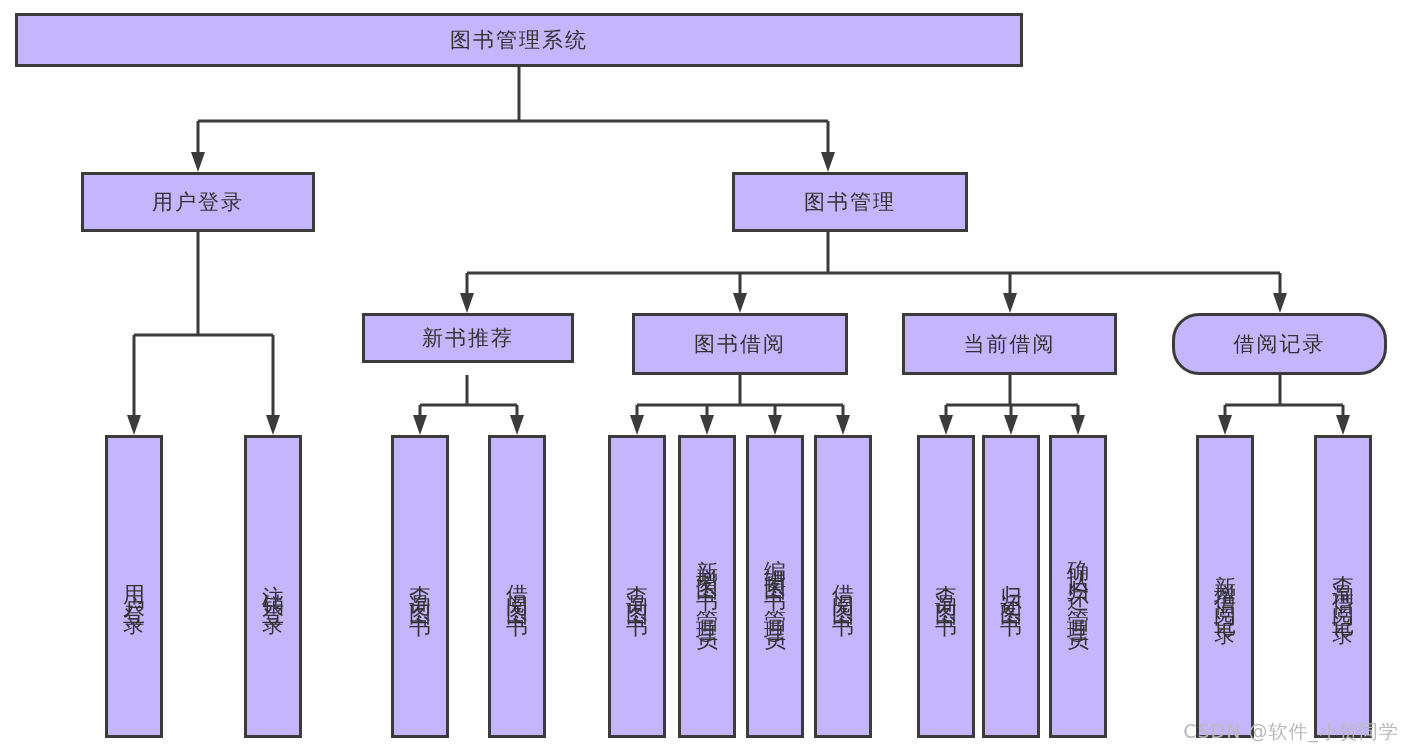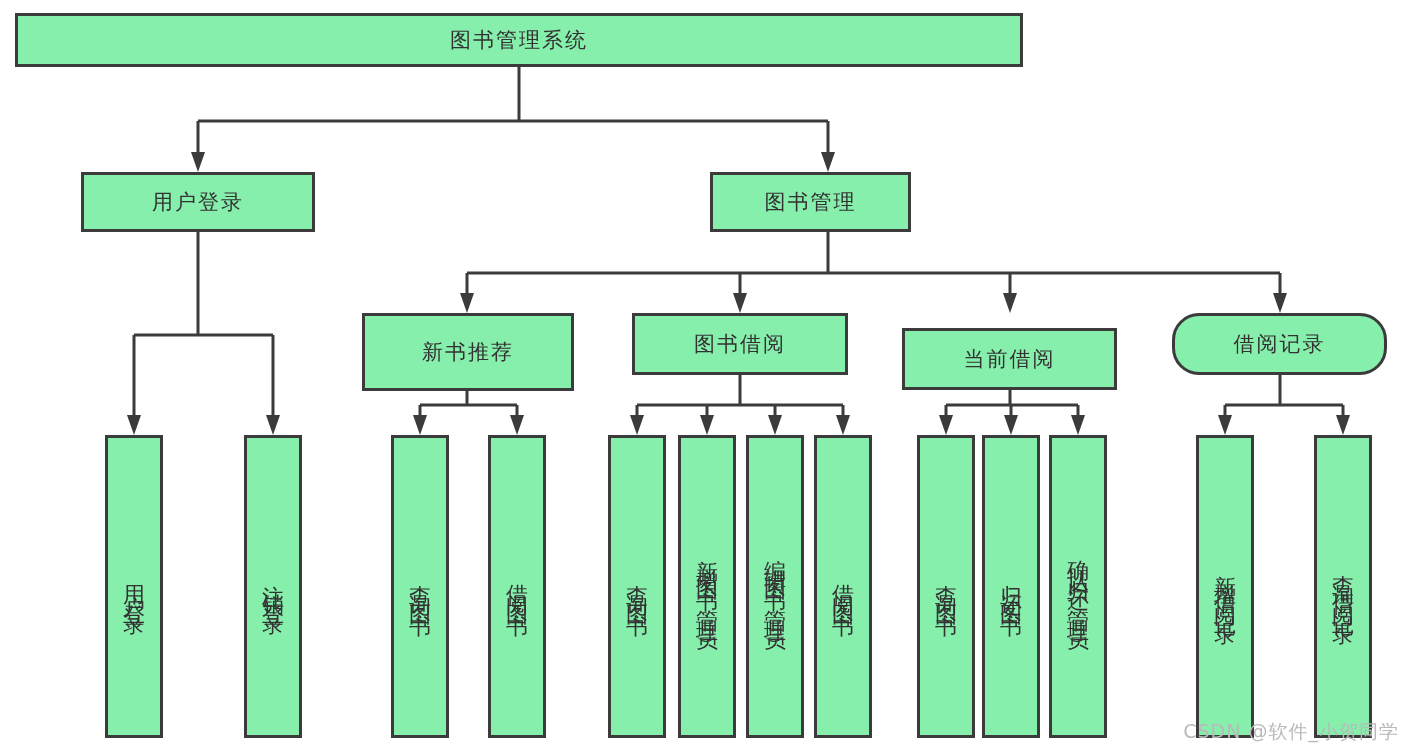--- a/index.html
+++ b/index.html
@@ -16,21 +16,21 @@
     overflow: hidden;
   }
   .wires {
     position: absolute;
     left: 0; top: 0;
     width: 1405px; height: 747px;
     pointer-events: none;
   }
   .node {
     position: absolute;
-    background: #86efac;
+    background: #c4b5fd;
     border: 3px solid #3b3b3b;
     display: flex;
     align-items: center;
     justify-content: center;
     z-index: 2;
   }
   .hbox .label {
     font-size: 21px;
     letter-spacing: 2px;
     white-space: nowrap;
@@ -98,31 +98,31 @@
     </g>
   </svg>
 
   <div class="node hbox root-box" style="left:15px;top:13px;width:1008px;height:54px;">
     <span class="label">图书管理系统</span>
   </div>
 
   <div class="node hbox" style="left:81px;top:172px;width:234px;height:60px;">
     <span class="label">用户登录</span>
   </div>
-  <div class="node hbox" style="left:710px;top:172px;width:201px;height:60px;text-align:center;">
+  <div class="node hbox" style="left:732px;top:172px;width:236px;height:60px;text-align:center;">
     <span class="label">图书管理</span>
   </div>
 
-  <div class="node hbox" style="left:362px;top:313px;width:212px;height:78px;text-align:center;">
+  <div class="node hbox" style="left:362px;top:313px;width:212px;height:50px;text-align:center;">
     <span class="label">新书推荐</span>
   </div>
   <div class="node hbox" style="left:632px;top:313px;width:216px;height:62px;">
     <span class="label">图书借阅</span>
   </div>
-  <div class="node hbox" style="left:902px;top:328px;width:215px;height:62px;font-family:Liberation Serif, serif;">
+  <div class="node hbox" style="left:902px;top:313px;width:215px;height:62px;font-family:Liberation Serif, serif;">
     <span class="label">当前借阅</span>
   </div>
   <div class="node hbox" style="left:1172px;top:313px;width:215px;height:62px;border-radius:27px;">
     <span class="label">借阅记录</span>
   </div>
 
   <div class="node vbox" style="left:105px;top:435px;width:58px;height:303px;">
     <span class="label">用户登录</span>
   </div>
   <div class="node vbox" style="left:244px;top:435px;width:58px;height:303px;">

